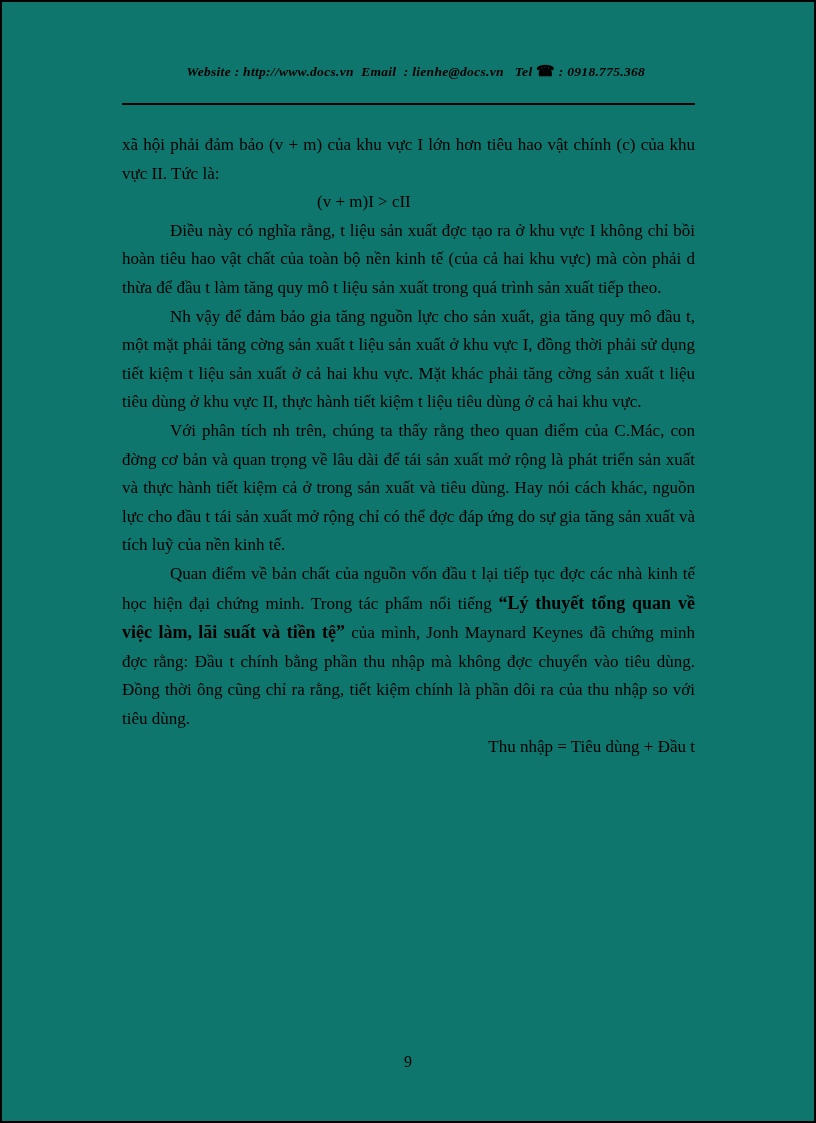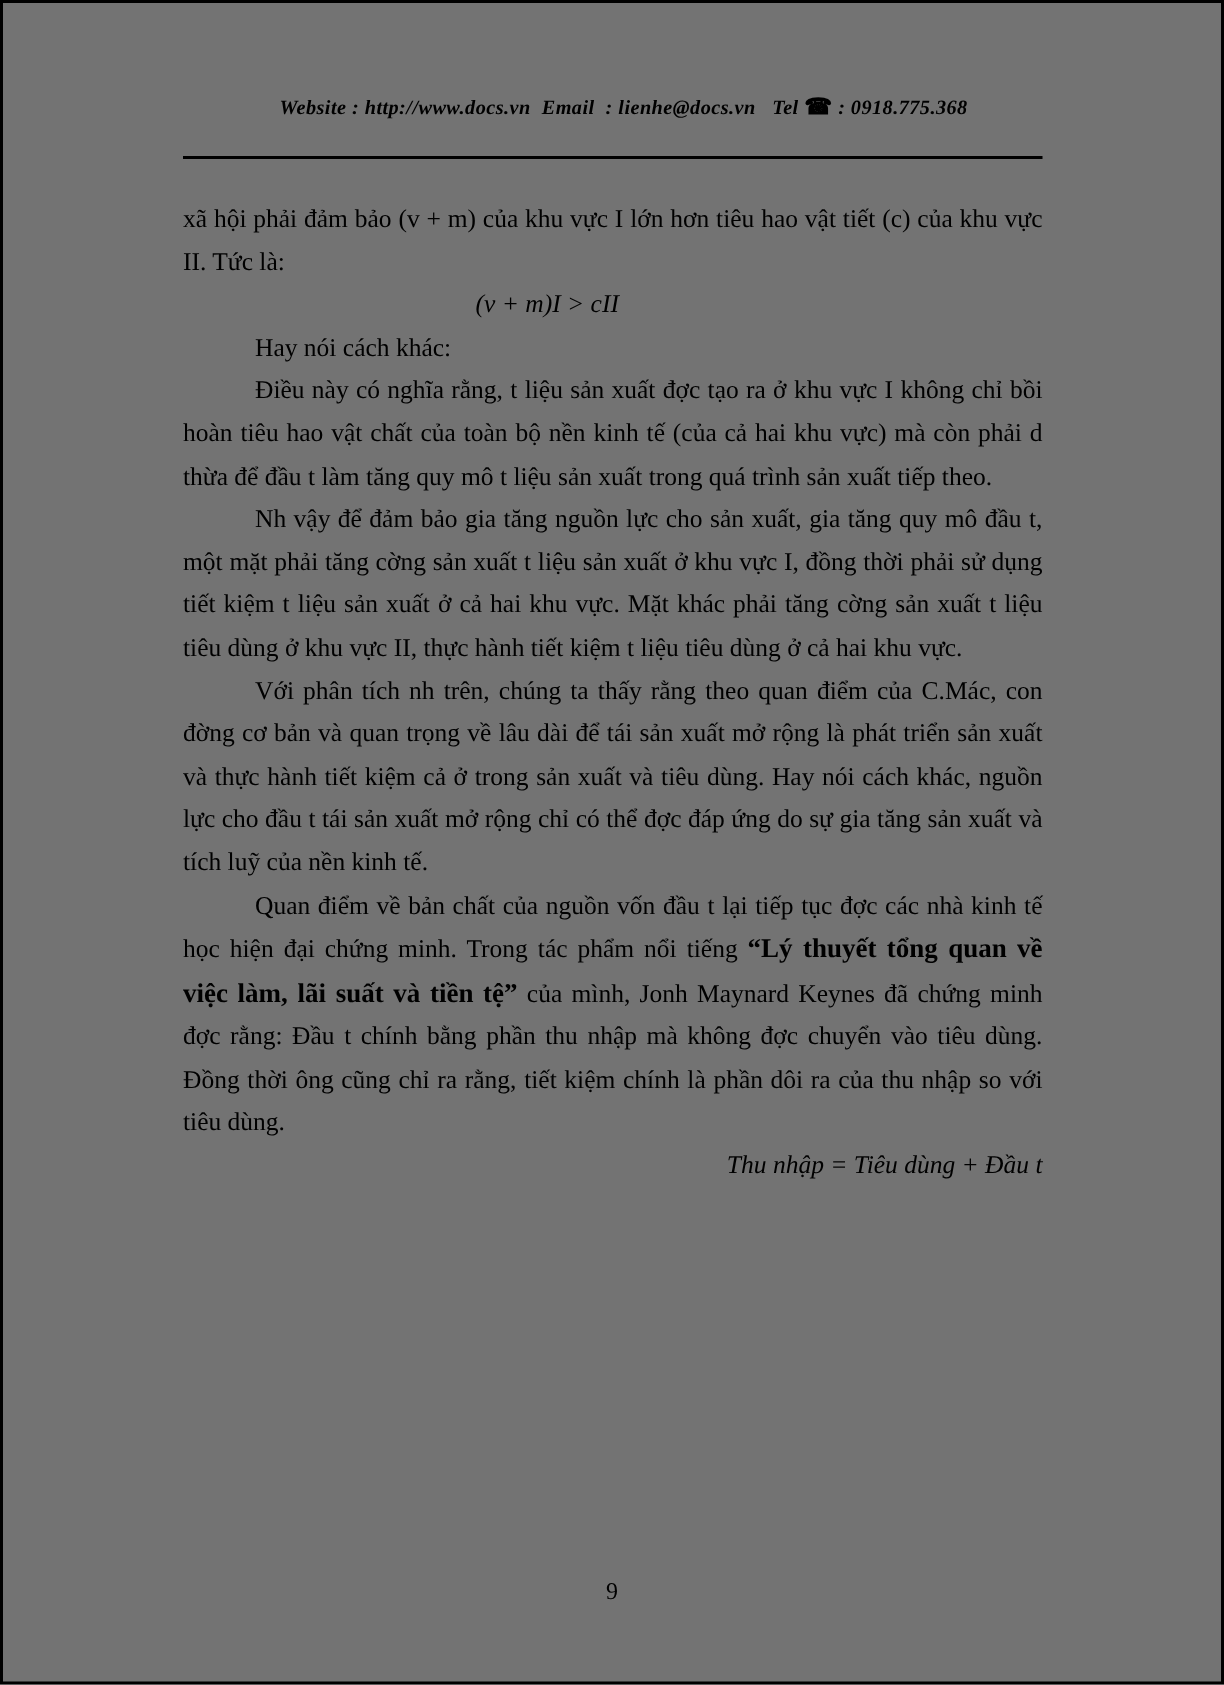--- a/index.html
+++ b/index.html
@@ -6,21 +6,21 @@
   html, body {
     margin: 0;
     padding: 0;
     background: #888;
   }
   .page {
     position: relative;
     width: 816px;
     height: 1123px;
     margin: 0 auto;
-    background: #737373;
+    background: #0f766e;
     box-sizing: border-box;
     border: 2px solid #000000;
     overflow: hidden;
     font-family: "Liberation Serif", "DejaVu Serif", serif;
     color: #000000;
   }
   .header {
     margin: 44px 119px 0 120px;
     text-align: center;
     font-style: italic;
@@ -45,21 +45,20 @@
     text-align: justify;
     text-indent: 48px;
   }
   .para.first {
     text-indent: 0;
   }
   .formula {
     margin: 0;
     text-align: left;
     text-indent: 0;
-    font-style: italic;
   }
   .formula.f1, .formula.f2 { padding-left: 195px; }
   .formula.f3 { padding-left: 145px; }
   .formula.f4 { padding-left: 98px; text-align: right; }
   .bold-title {
     font-weight: bold;
     font-size: 18px;
   }
   .page-number {
     position: absolute;
@@ -73,23 +72,22 @@
 </head>
 <body>
 
 <div class="page">
 
   <div class="header">
     <span>Website : http://www.docs.vn  Email  : lienhe@docs.vn   Tel </span><span class="phone-glyph">☎</span><span> : 0918.775.368</span>
   </div>
 
   <div class="content">
-    <p class="para first">xã hội phải đảm bảo (v + m) của khu vực I lớn hơn tiêu hao vật tiết (c) của khu vực II. Tức là:</p>
+    <p class="para first">xã hội phải đảm bảo (v + m) của khu vực I lớn hơn tiêu hao vật chính (c) của khu vực II. Tức là:</p>
     <p class="formula f1">(v + m)I &gt; cII</p>
-    <p class="para">Hay nói cách khác:</p>
     <p class="para">Điều này có nghĩa rằng, t liệu sản xuất đợc tạo ra ở khu vực I không chỉ bồi hoàn tiêu hao vật chất của toàn bộ nền kinh tế (của cả hai khu vực) mà còn phải d thừa để đầu t làm tăng quy mô t liệu sản xuất trong quá trình sản xuất tiếp theo.</p>
     <p class="para">Nh vậy để đảm bảo gia tăng nguồn lực cho sản xuất, gia tăng quy mô đầu t, một mặt phải tăng cờng sản xuất t liệu sản xuất ở khu vực I, đồng thời phải sử dụng tiết kiệm t liệu sản xuất ở cả hai khu vực. Mặt khác phải tăng cờng sản xuất t liệu tiêu dùng ở khu vực II, thực hành tiết kiệm t liệu tiêu dùng ở cả hai khu vực.</p>
     <p class="para">Với phân tích nh trên, chúng ta thấy rằng theo quan điểm của C.Mác, con đờng cơ bản và quan trọng về lâu dài để tái sản xuất mở rộng là phát triển sản xuất và thực hành tiết kiệm cả ở trong sản xuất và tiêu dùng. Hay nói cách khác, nguồn lực cho đầu t tái sản xuất mở rộng chỉ có thể đợc đáp ứng do sự gia tăng sản xuất và tích luỹ của nền kinh tế.</p>
     <p class="para"><span>Quan điểm về bản chất của nguồn vốn đầu t lại tiếp tục đợc các nhà kinh tế học hiện đại chứng minh. Trong tác phẩm nổi tiếng </span><span class="bold-title">“Lý thuyết tổng quan về việc làm, lãi suất và tiền tệ”</span><span> của mình, Jonh Maynard Keynes đã chứng minh đợc rằng: Đầu t chính bằng phần thu nhập mà không đợc chuyển vào tiêu dùng. Đồng thời ông cũng chỉ ra rằng, tiết kiệm chính là phần dôi ra của thu nhập so với tiêu dùng.</span></p>
     <p class="formula f4">Thu nhập = Tiêu dùng + Đầu t</p>
   </div>
 
   <div class="page-number">9</div>
 
 </div>

